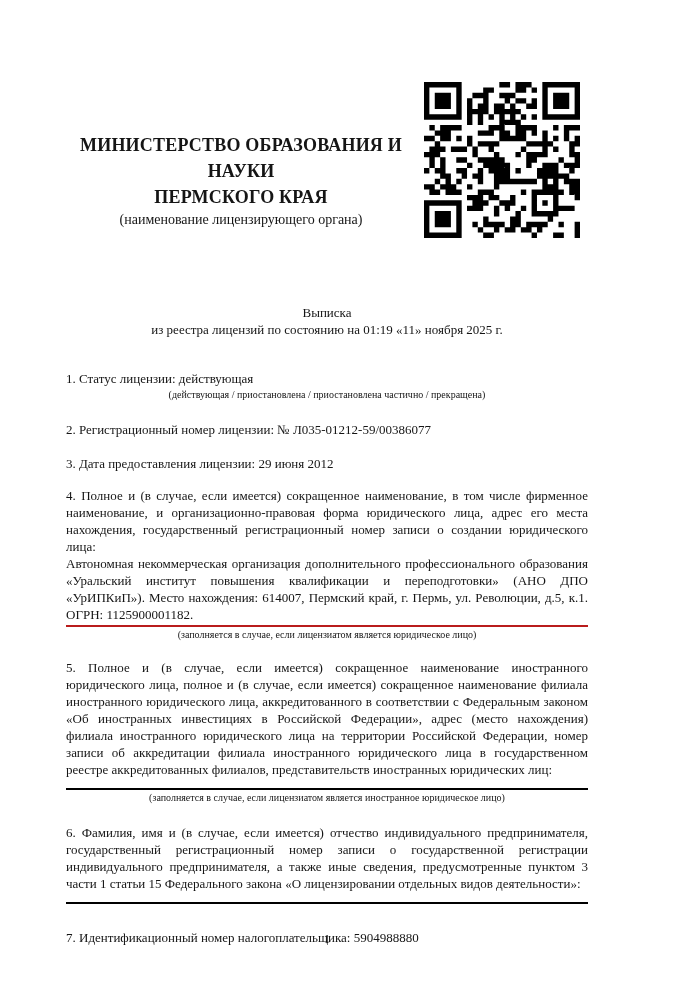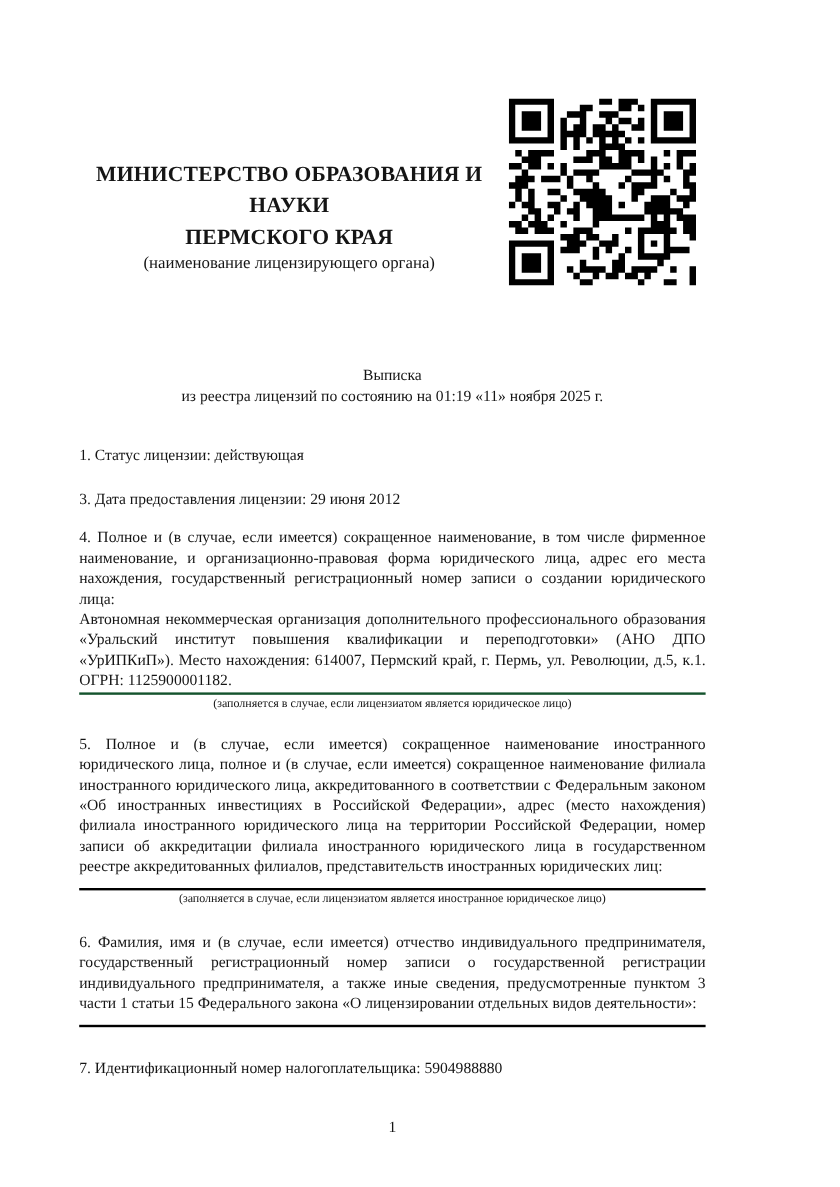--- a/index.html
+++ b/index.html
@@ -59,21 +59,21 @@
   .items { margin-top: 32px; }
   p { margin: 0; }
   .just { text-align: justify; }
   .caption {
     font-size: 10px;
     line-height: 13px;
     text-align: center;
     margin-top: 1px;
   }
   .underlined {
-    border-bottom: 2px solid #14532d;
+    border-bottom: 2px solid #b91c1c;
     padding-bottom: 2px;
   }
   .fill-line {
     height: 12px;
     border-bottom: 2px solid #000;
   }
   .b-status   { margin-bottom: 20px; }
   .b-regnum   { margin-bottom: 17px; }
   .b-date     { margin-bottom: 15px; }
   .b-legal    { margin-bottom: 18px; }
@@ -111,22 +111,26 @@
 
   <div class="doc-title content">
     <div>Выписка</div>
     <div>из реестра лицензий по состоянию на 01:19 «11» ноября 2025 г.</div>
   </div>
 
   <div class="items content">
 
     <div class="b-status">
       <p>1. Статус лицензии: действующая</p>
+      <p class="caption">(действующая / приостановлена / приостановлена частично / прекращена)</p>
     </div>
 
+    <div class="b-regnum">
+      <p>2. Регистрационный номер лицензии: № Л035-01212-59/00386077</p>
+    </div>
 
     <div class="b-date">
       <p>3. Дата предоставления лицензии: 29 июня 2012</p>
     </div>
 
     <div class="b-legal">
       <p class="just">4. Полное и (в случае, если имеется) сокращенное наименование, в том числе фирменное наименование, и организационно-правовая форма юридического лица, адрес его места нахождения, государственный регистрационный номер записи о создании юридического лица:</p>
       <div class="underlined">
         <p class="just">Автономная некоммерческая организация дополнительного профессионального образования «Уральский институт повышения квалификации и переподготовки» (АНО ДПО «УрИПКиП»). Место нахождения: 614007, Пермский край, г. Пермь, ул. Революции, д.5, к.1. ОГРН: 1125900001182.</p>
       </div>

